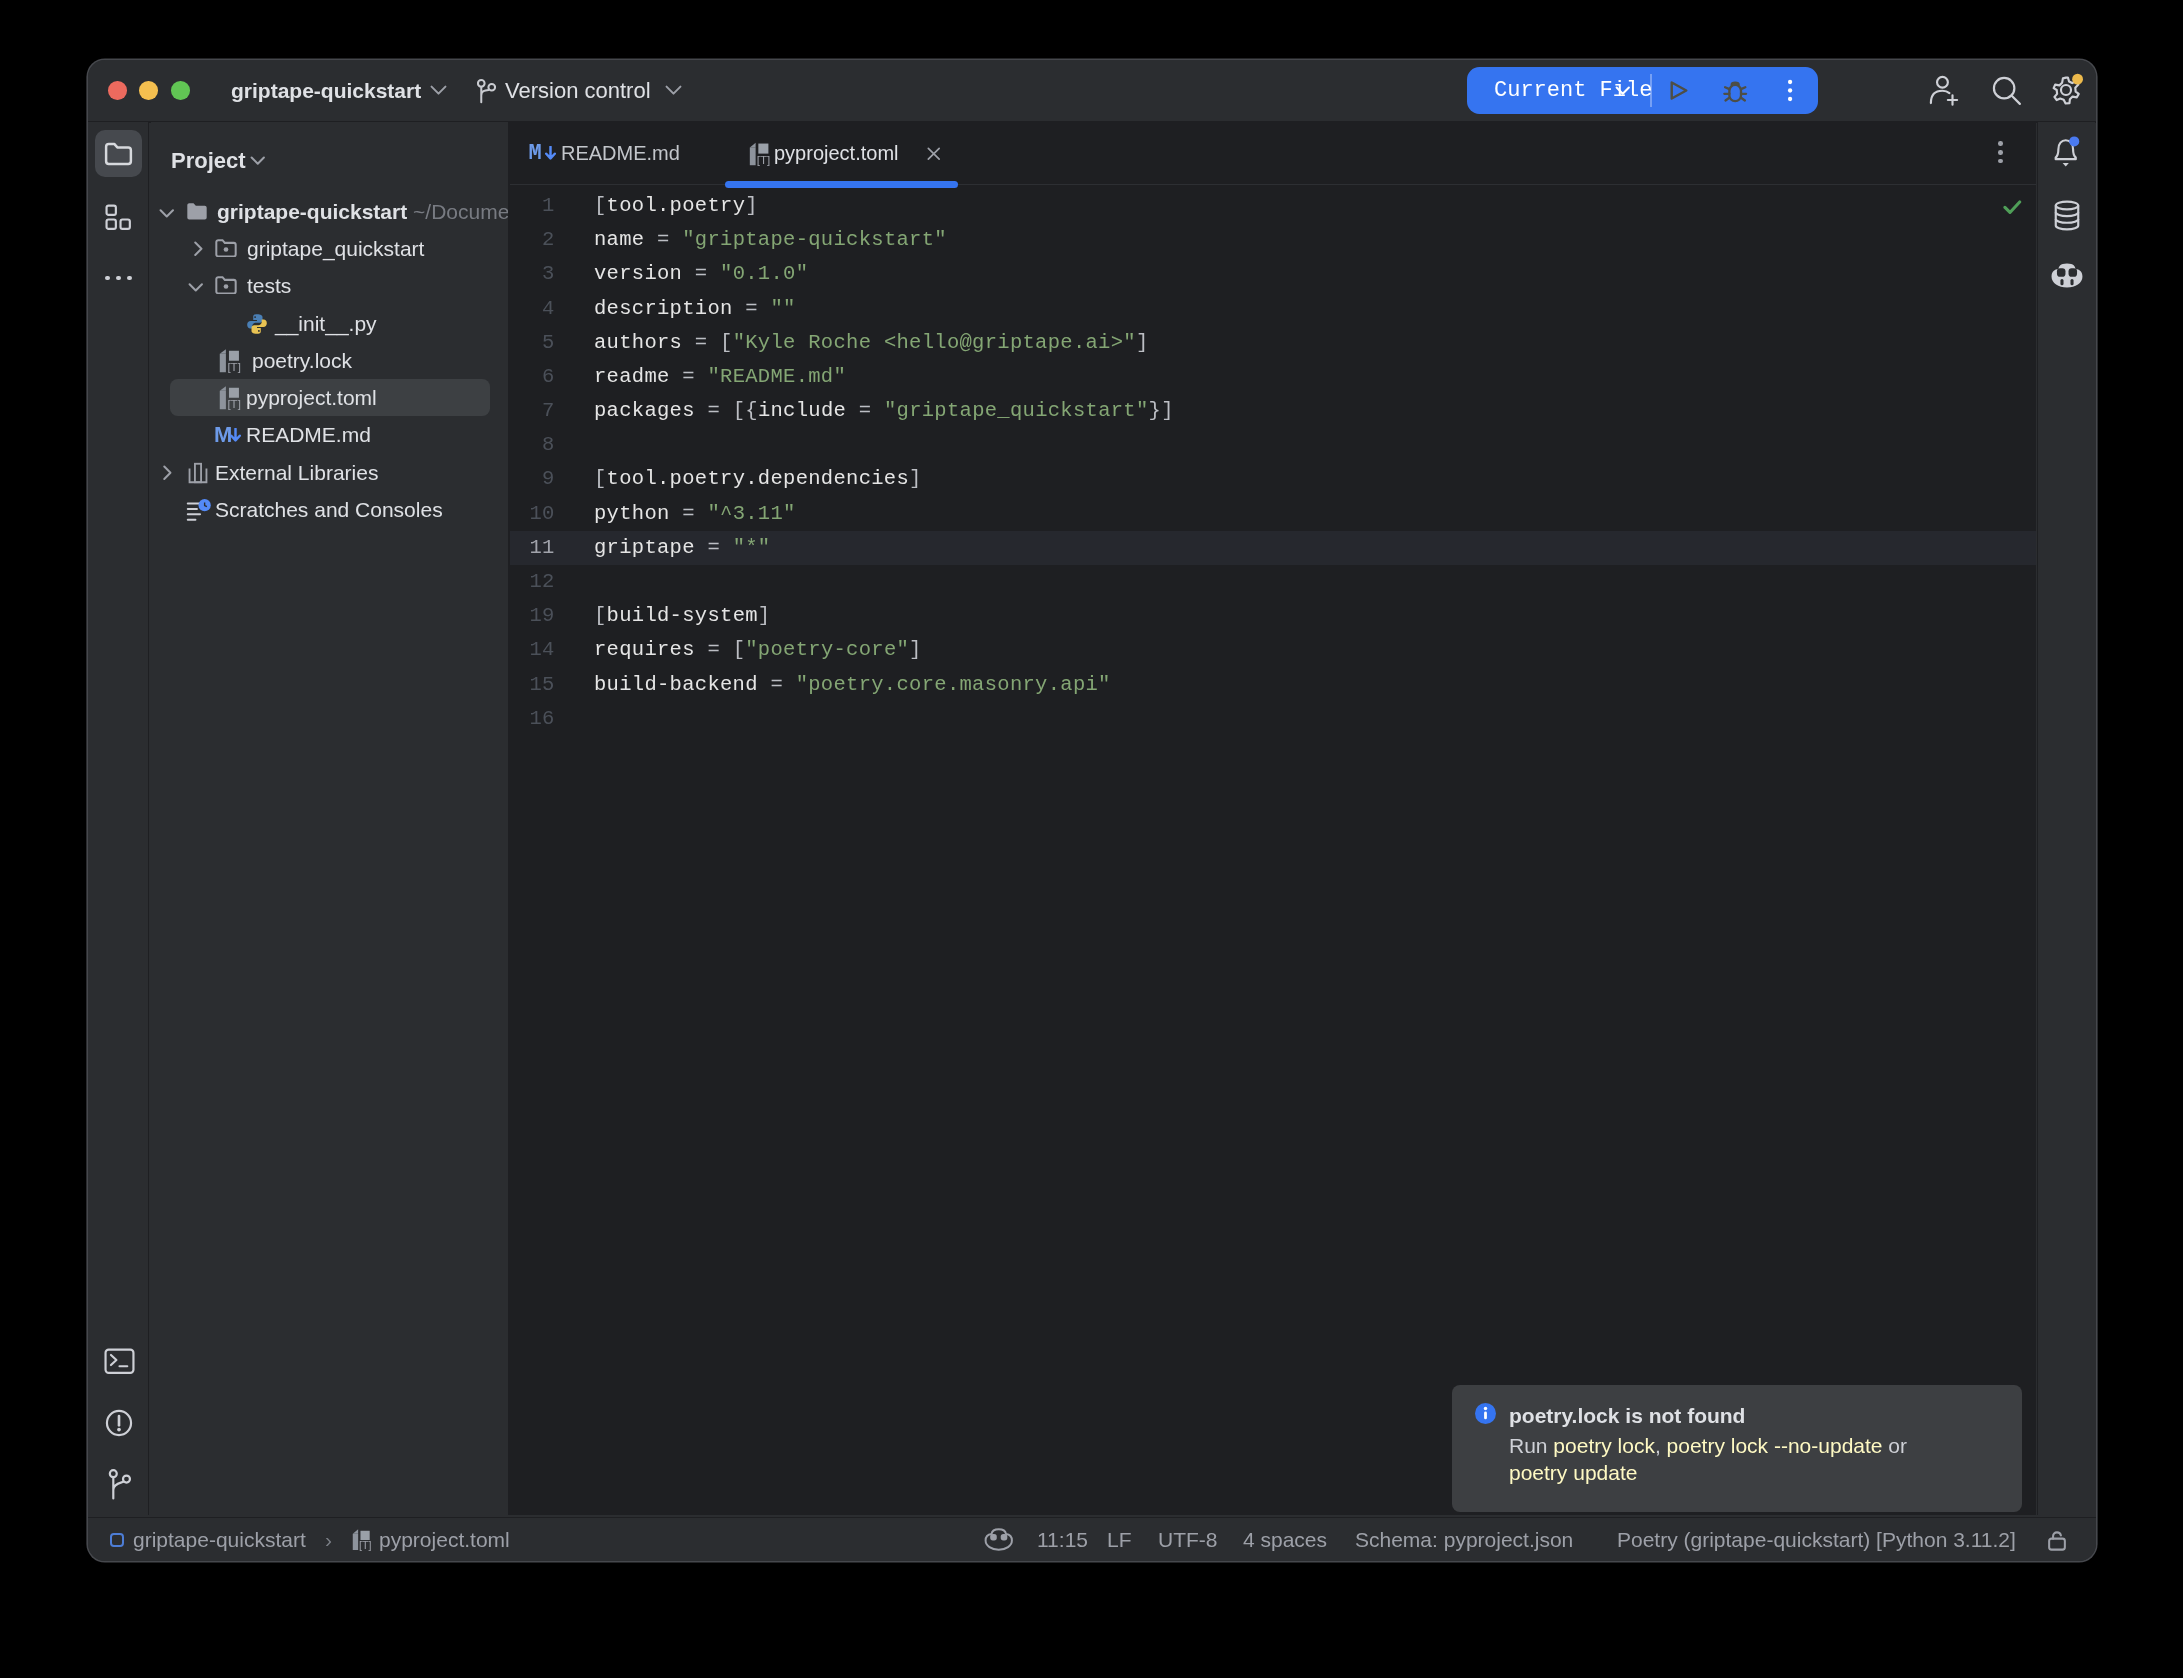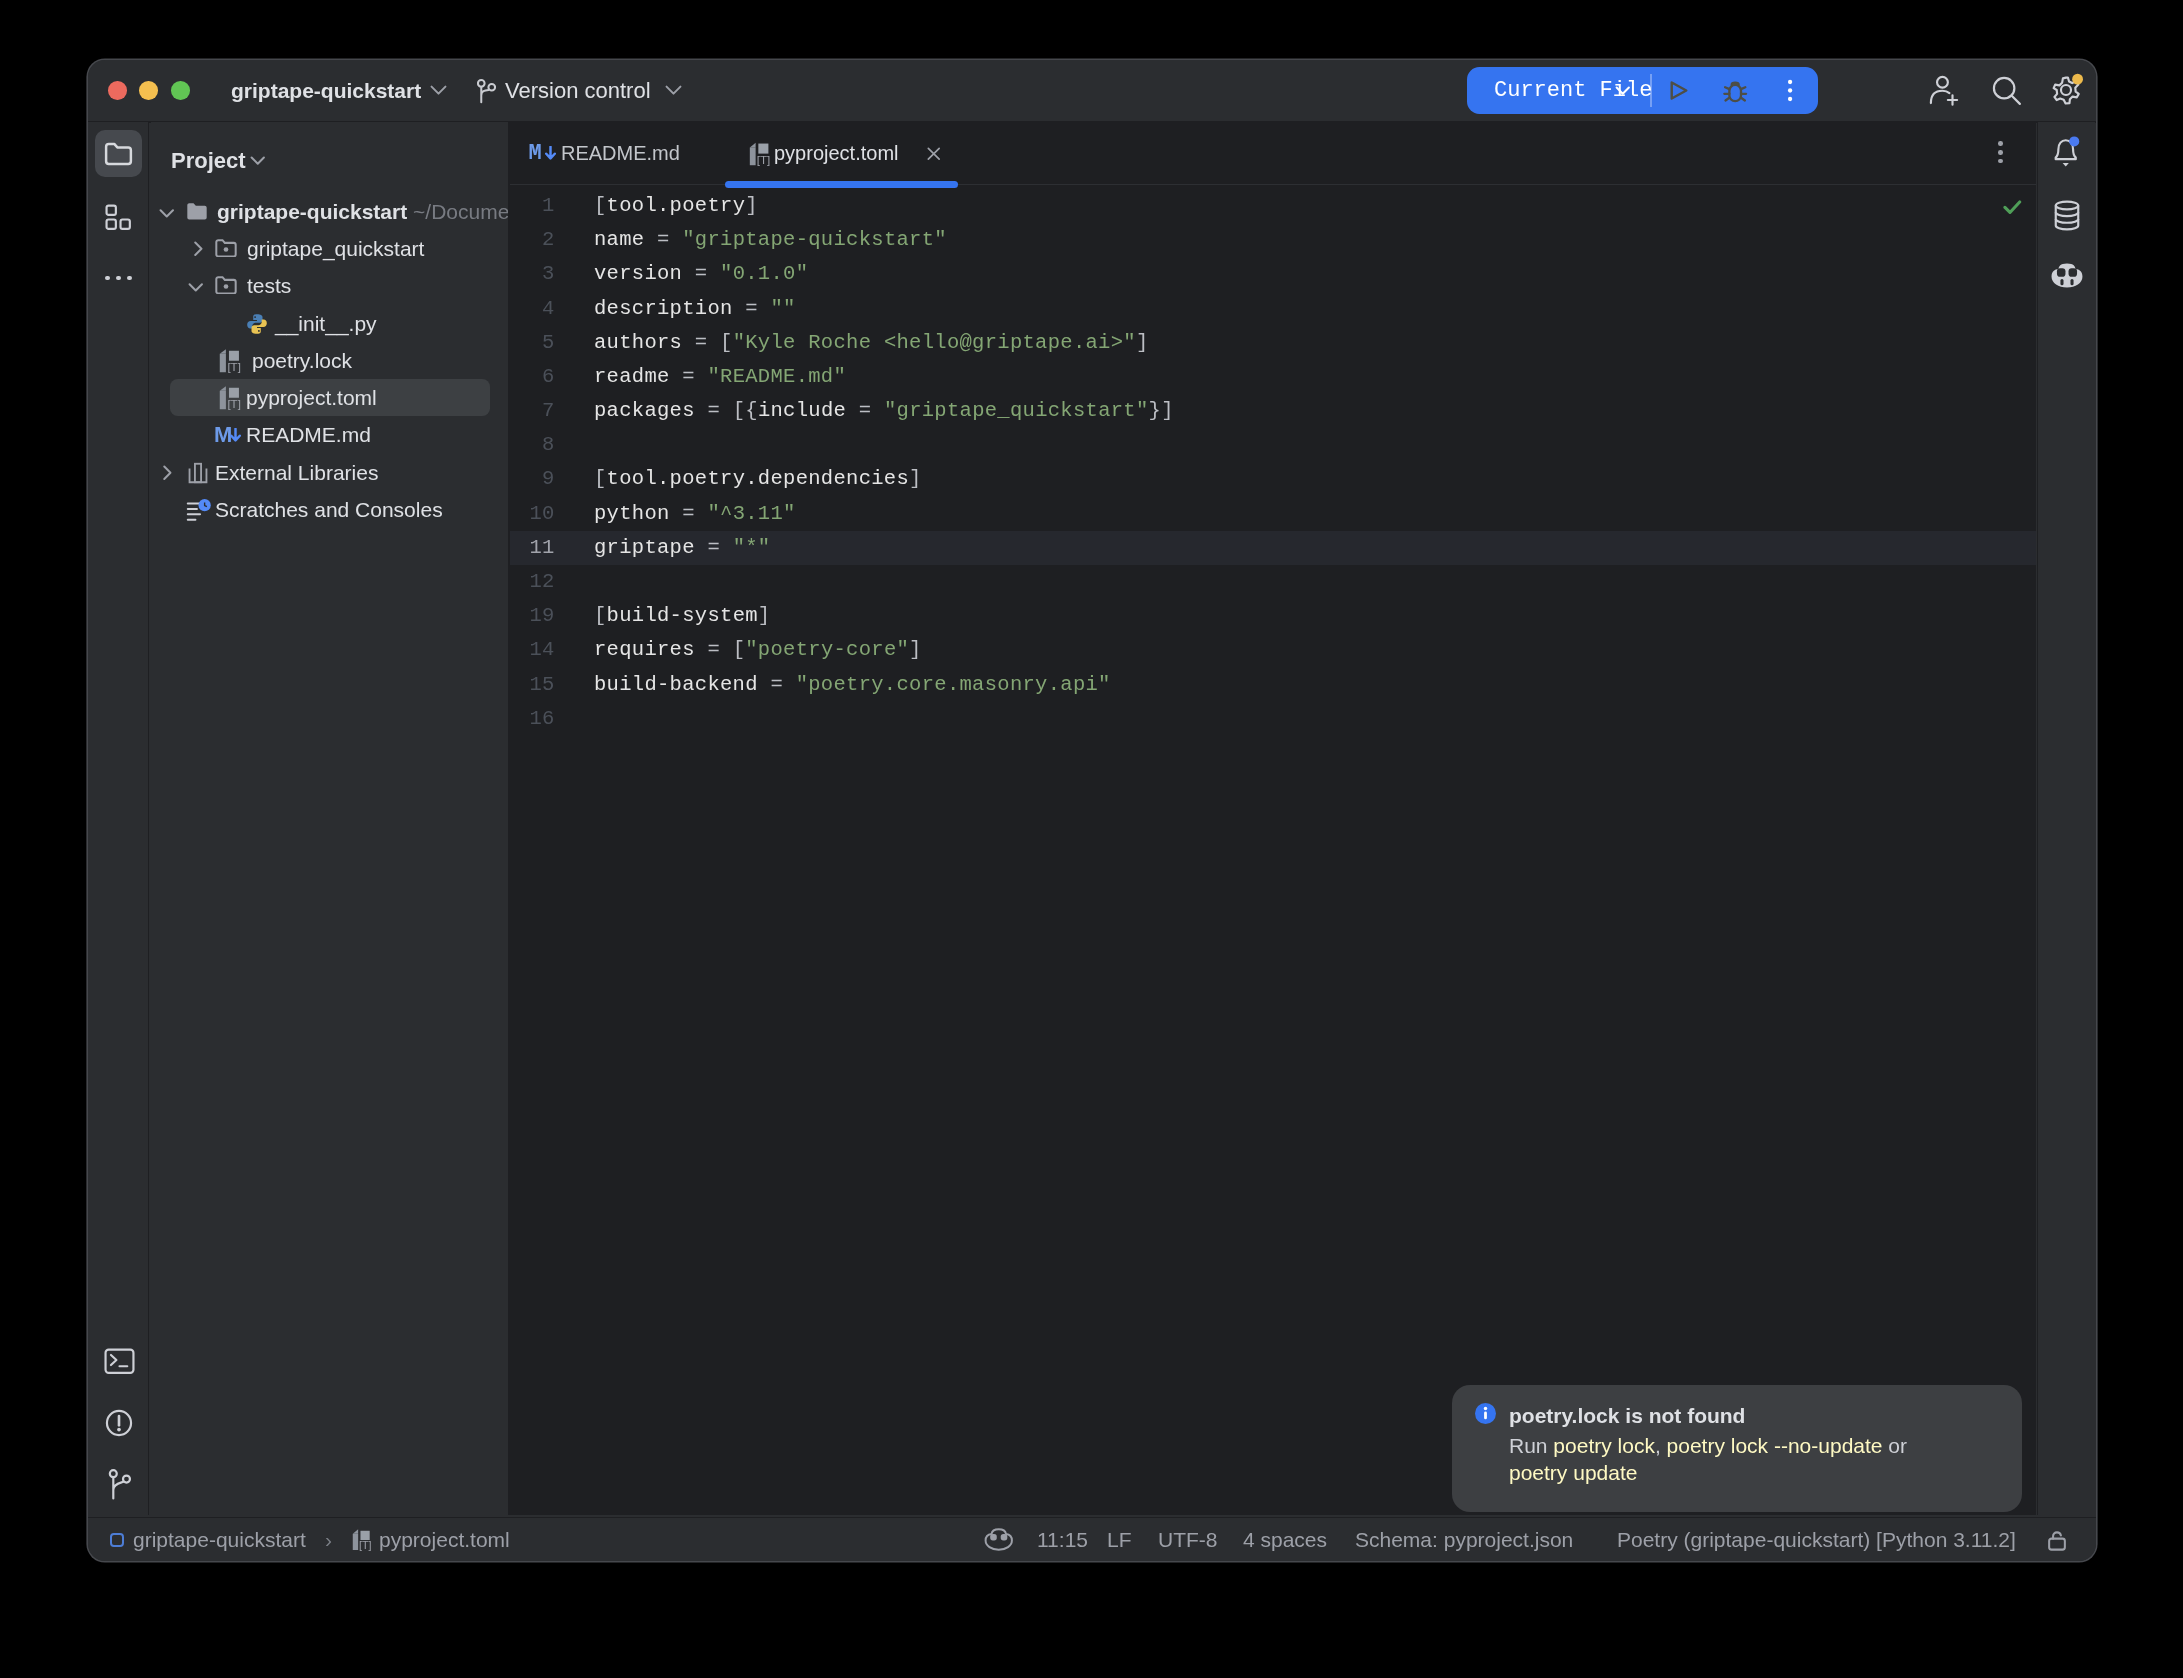--- a/index.html
+++ b/index.html
@@ -39,21 +39,21 @@
   
   .code { position:absolute; left:0; top:67px; width:1526px; height:1329px;
           font-family:"Liberation Mono", monospace; font-size:20.5px; letter-spacing:0.3px; }
   .cline { position:absolute; left:0; width:1526px; height:34px; line-height:34px; white-space:pre; }
   .lno { position:absolute; width:57px; text-align:right; color:#4b5059; font-family:"Liberation Mono", monospace; }
   .ctext { position:absolute; left:84px; }
   .curline { position:absolute; left:0; top:342px; width:1526px; height:34px; background:#26282e; }
   .o { color:#e5e5e5; } .g { color:#84a674; } .p { color:#bcbec4; }
 
   
-  .notif { position:absolute; left:942px; top:1263px; width:570px; height:127px; background:#3d3f42; border-radius:18px; }
+  .notif { position:absolute; left:942px; top:1263px; width:570px; height:127px; background:#3d3f42; border-radius:8px; }
   .notif .title { position:absolute; left:57px; top:18.6px; font-size:21px; font-weight:bold; color:#dfe1e5; }
   .notif .body { position:absolute; left:57px; top:47px; font-size:21px; color:#ced0d6; line-height:27px; }
   .link { color:#fef9c3; }
 
   
   .status { position:absolute; left:0; top:1457px; width:2008px; height:44px; background:#2b2d30; border-top:1.6px solid #1e1f22;
             font-size:21px; color:#9da0a8; }
   .status .it { position:absolute; top:0; height:43px; line-height:43px; white-space:nowrap; }
   svg { display:block; }
   .icon { position:absolute; }

